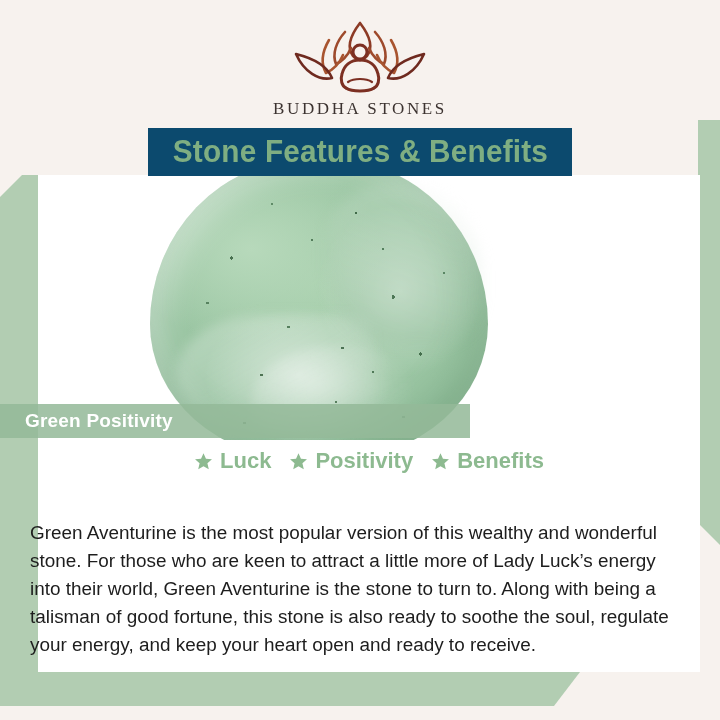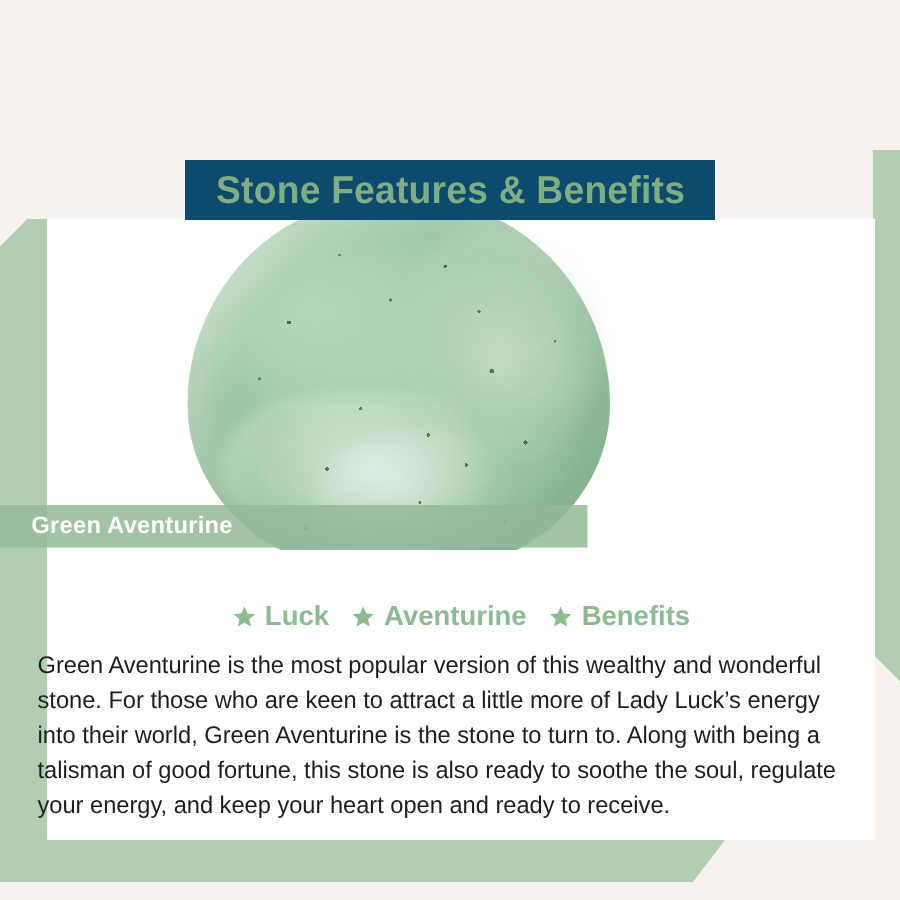--- a/index.html
+++ b/index.html
@@ -218,21 +218,21 @@
     font-size: 19px;
     font-weight: bold;
     color: #ffffff;
     letter-spacing: 0.2px;
   }
 
   
   .benefits-row {
     position: absolute;
     left: 38px;
-    top: 480px;
+    top: 448px;
     width: 662px;
     z-index: 6;
     display: flex;
     align-items: center;
     justify-content: center;
     gap: 18px;
   }
   .benefit {
     display: flex;
     align-items: center;
@@ -272,50 +272,81 @@
 <body>
 
 <div id="infographic">
 
   <div class="frame-left"></div>
   <div class="frame-bottom"></div>
   <div class="frame-right"></div>
 
   <div class="content-card"></div>
 
+  <div class="header">
+    <div class="logo-wrap">
+      <svg class="logo-mark" width="172" height="78" viewBox="0 0 172 78">
+        <g fill="none" stroke="#7c2f22" stroke-width="2.6" stroke-linecap="round" stroke-linejoin="round">
+
+          <path d="M86 5 C 76 18, 73 30, 79 38 C 83 43, 89 43, 93 38 C 99 30, 96 18, 86 5 Z" stroke="#8c3a25"></path>
+
+          <path d="M71 14 C 62 24, 58 36, 62 46 C 67 44, 74 38, 77 30" stroke="#9e4a2c"></path>
+
+          <path d="M101 14 C 110 24, 114 36, 110 46 C 105 44, 98 38, 95 30" stroke="#9e4a2c"></path>
+
+          <path d="M55 22 C 48 34, 47 46, 52 55 C 59 52, 66 45, 69 37" stroke="#a8542f"></path>
+
+          <path d="M117 22 C 124 34, 125 46, 120 55 C 113 52, 106 45, 103 37" stroke="#a8542f"></path>
+
+          <path d="M22 36 C 30 54, 45 63, 58 60 C 54 50, 42 41, 22 36 Z" stroke="#6f2a1f"></path>
+
+          <path d="M150 36 C 142 54, 127 63, 114 60 C 118 50, 130 41, 150 36 Z" stroke="#6f2a1f"></path>
+
+          <circle cx="86" cy="34" r="7" stroke="#7c2f22" stroke-width="3"></circle>
+
+          <path d="M86 42 C 76 42, 70 48, 68 56 C 66 62, 68 68, 72 70" stroke="#7c2f22" stroke-width="3"></path>
+          <path d="M86 42 C 96 42, 102 48, 104 56 C 106 62, 104 68, 100 70" stroke="#7c2f22" stroke-width="3"></path>
+
+          <path d="M72 70 C 78 74, 94 74, 100 70" stroke="#7c2f22" stroke-width="3"></path>
+          <path d="M74 64 C 80 60, 92 60, 98 64" stroke="#7c2f22" stroke-width="2.2"></path>
+        </g>
+      </svg>
+      <span class="logo-word">BUDDHA STONES</span>
+    </div>
+  </div>
 
   <div class="photo-area">
     <div class="stone">
       <div class="stone-facet-a"></div>
       <div class="stone-facet-b"></div>
       <div class="stone-facet-c"></div>
       <div class="speckles"></div>
     </div>
   </div>
 
   <div class="title-band">
     <span class="title-text">Stone Features &amp; Benefits</span>
   </div>
 
   <div class="name-band">
-    <span class="name-text">Green Aventurine</span>
+    <span class="name-text">Green Positivity</span>
   </div>
 
   <div class="benefits-row">
     <div class="benefit">
       <svg class="star-icon" viewBox="0 0 24 24">
         <path fill="currentColor" d="M12 1.6l3.1 7.0 7.6 .7 -5.75 5.05 1.72 7.45L12 17.9 5.33 21.8l1.72-7.45L1.3 9.3l7.6-.7z"></path>
       </svg>
       <span class="benefit-label">Luck</span>
     </div>
     <div class="benefit">
       <svg class="star-icon" viewBox="0 0 24 24">
         <path fill="currentColor" d="M12 1.6l3.1 7.0 7.6 .7 -5.75 5.05 1.72 7.45L12 17.9 5.33 21.8l1.72-7.45L1.3 9.3l7.6-.7z"></path>
       </svg>
-      <span class="benefit-label">Aventurine</span>
+      <span class="benefit-label">Positivity</span>
     </div>
     <div class="benefit">
       <svg class="star-icon" viewBox="0 0 24 24">
         <path fill="currentColor" d="M12 1.6l3.1 7.0 7.6 .7 -5.75 5.05 1.72 7.45L12 17.9 5.33 21.8l1.72-7.45L1.3 9.3l7.6-.7z"></path>
       </svg>
       <span class="benefit-label">Benefits</span>
     </div>
   </div>
 
   <p class="description">Green Aventurine is the most popular version of this wealthy and wonderful stone. For those who are keen to attract a little more of Lady Luck’s energy into their world, Green Aventurine is the stone to turn to. Along with being a talisman of good fortune, this stone is also ready to soothe the soul, regulate your energy, and keep your heart open and ready to receive.</p>

